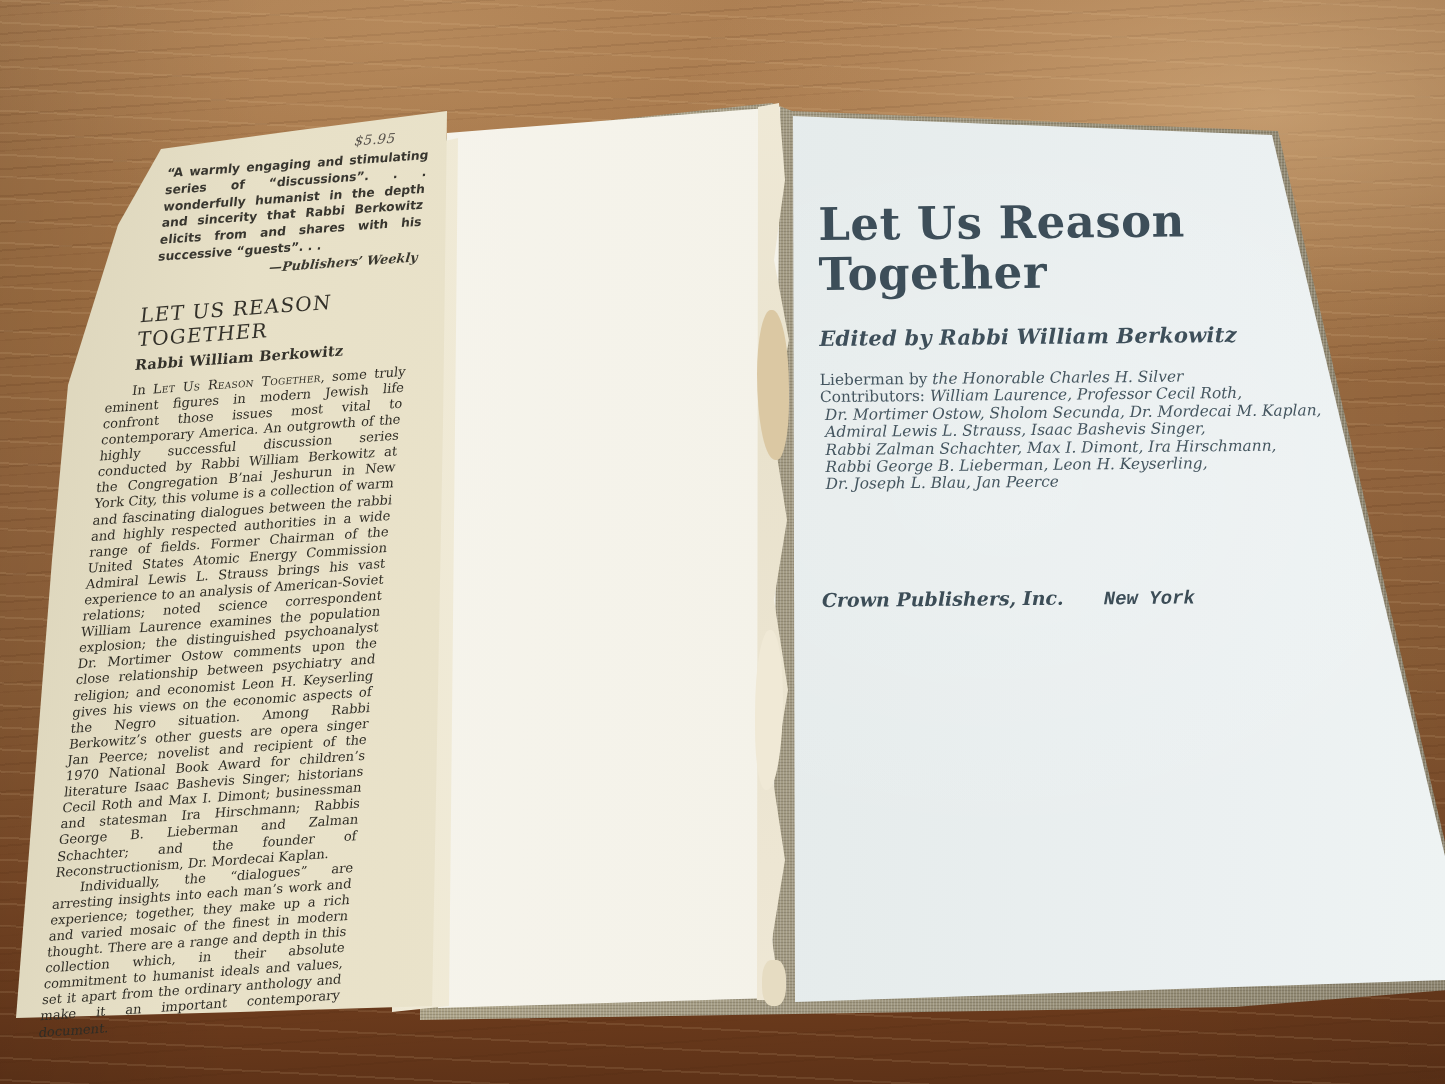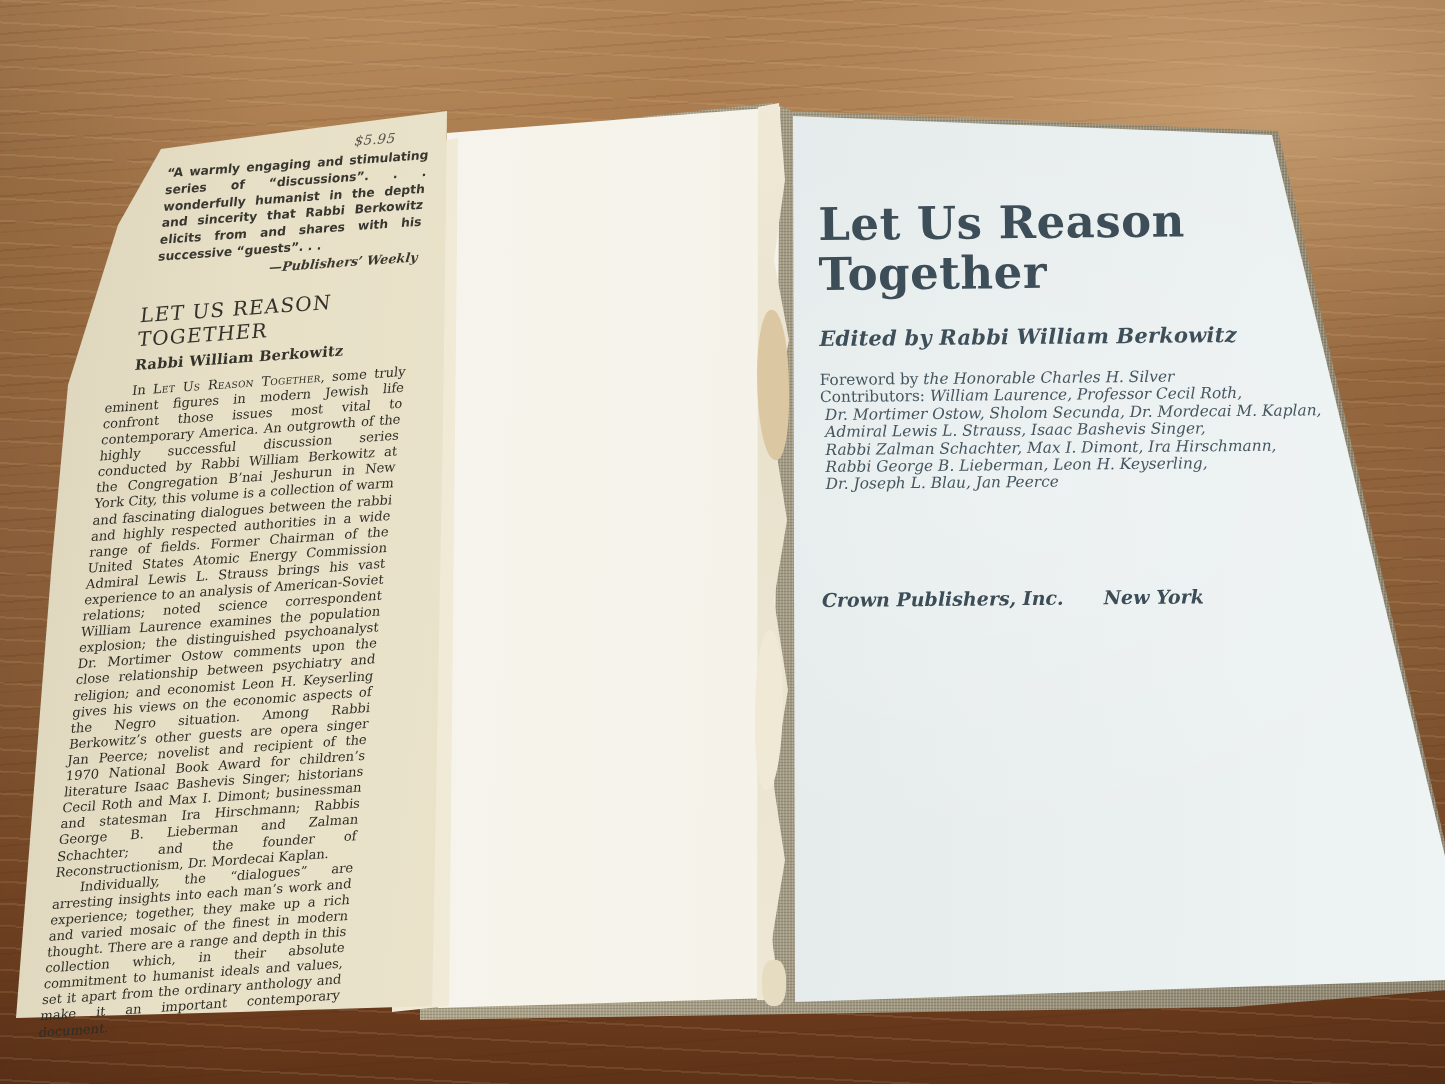--- a/index.html
+++ b/index.html
@@ -61,21 +61,21 @@
     color:#41525c;
   }
   .tp-title{font-size:45px;line-height:50px;font-weight:bold;letter-spacing:0.5px;color:#3d4e59;}
   .tp-edited{margin-top:26px;font-size:21px;font-weight:bold;font-style:italic;letter-spacing:0.2px;color:#3e4f5a;}
   .tp-block{margin-top:21px;font-size:15.4px;line-height:17.4px;color:#44555f;}
   .tp-line{white-space:nowrap;}
   .roman{font-style:normal;}
   .ital{font-style:italic;}
   .cont{padding-left:5px;}
   .tp-publisher{margin-top:95px;font-size:19px;font-weight:bold;font-style:italic;color:#3c4d57;white-space:nowrap;}
-  .tp-publisher .city{margin-left:40px;}
+  .tp-publisher .city{margin-left:40px;font-family:Liberation Mono, monospace;}
 
   
   .jacket-sheen{
     clip-path: polygon(396px 152px, 458px 138px, 449px 1006px, 392px 1012px);
     background: linear-gradient(92deg, #d8d2bd 0%, #efe9d5 30%, #f8f4e3 55%, #e6e0ca 85%, #d6d0ba 100%);
   }
 
   
   .flap{
     clip-path: polygon(161px 149px, 300px 130px, 447px 111px, 443px 420px, 432px 1006px, 240px 1012px, 16px 1018px, 52px 560px, 68px 385px, 118px 225px);
@@ -127,21 +127,21 @@
   <div class="chip chip-c"></div>
 
   <div class="layer page-title"></div>
   <div class="tp-content">
     <div class="tp-title">
       <div>Let Us Reason</div>
       <div>Together</div>
     </div>
     <div class="tp-edited">Edited by Rabbi William Berkowitz</div>
     <div class="tp-block">
-      <div class="tp-line"><span class="roman">Foreword by </span><span class="ital">the Honorable Charles H. Silver</span></div>
+      <div class="tp-line"><span class="roman">Lieberman by </span><span class="ital">the Honorable Charles H. Silver</span></div>
       <div class="tp-line"><span class="roman">Contributors: </span><span class="ital">William Laurence, Professor Cecil Roth,</span></div>
       <div class="tp-line ital cont">Dr. Mortimer Ostow, Sholom Secunda, Dr. Mordecai M. Kaplan,</div>
       <div class="tp-line ital cont">Admiral Lewis L. Strauss, Isaac Bashevis Singer,</div>
       <div class="tp-line ital cont">Rabbi Zalman Schachter, Max I. Dimont, Ira Hirschmann,</div>
       <div class="tp-line ital cont">Rabbi George B. Lieberman, Leon H. Keyserling,</div>
       <div class="tp-line ital cont">Dr. Joseph L. Blau, Jan Peerce</div>
     </div>
     <div class="tp-publisher"><span>Crown Publishers, Inc.</span><span class="city">New York</span></div>
   </div>
 

